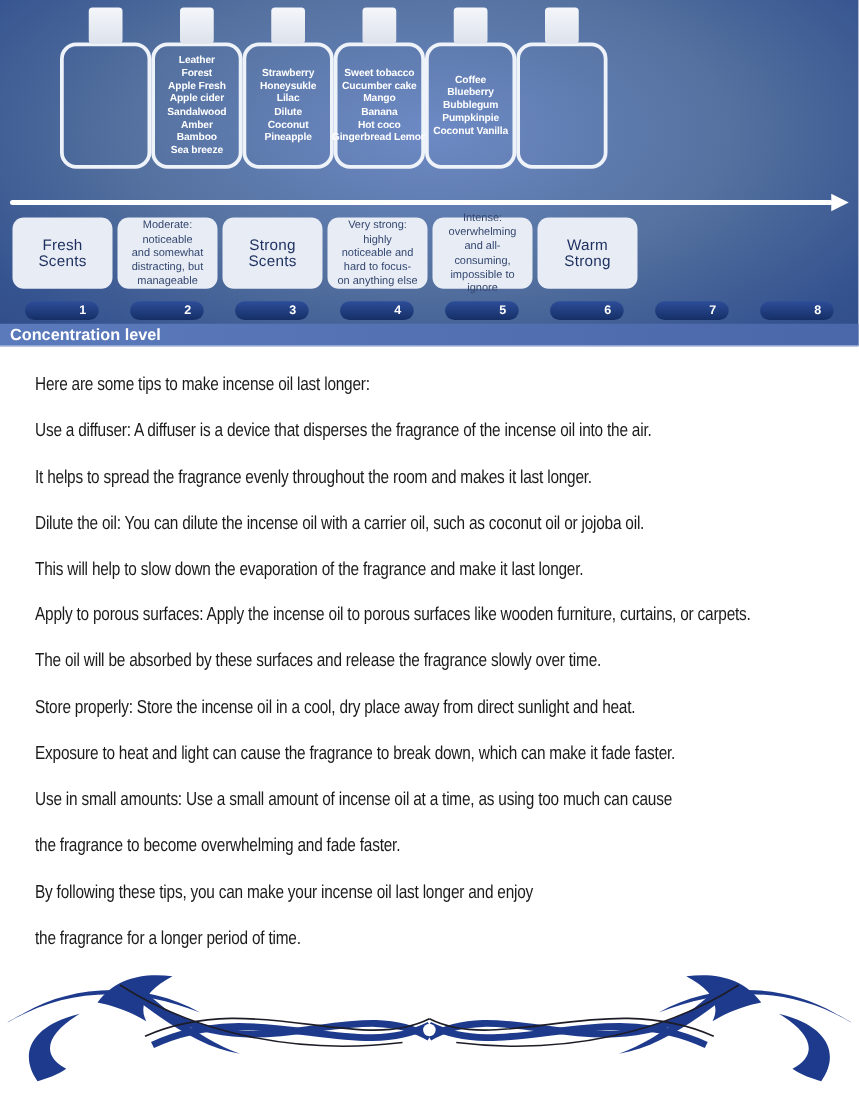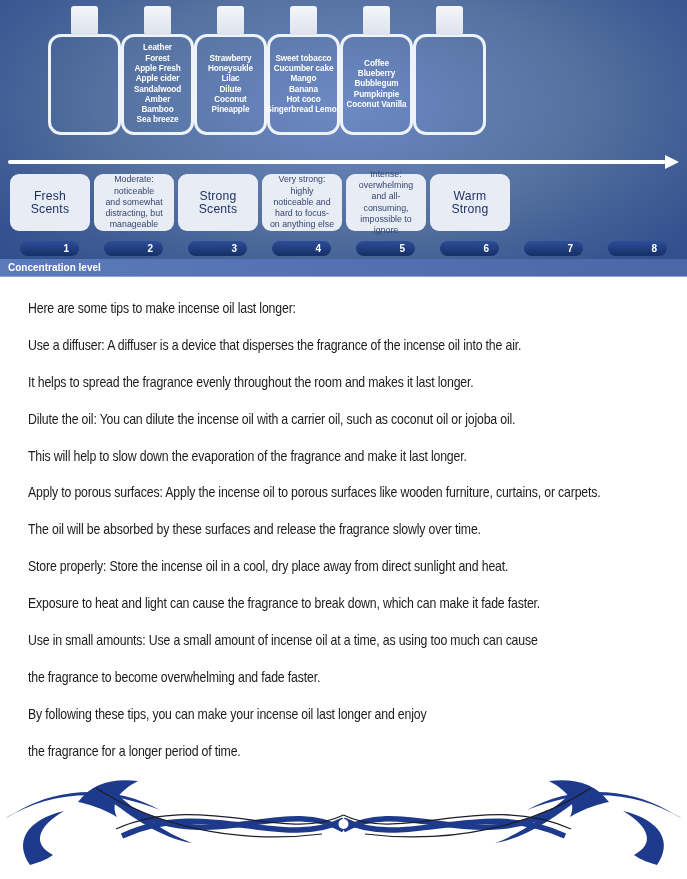--- a/index.html
+++ b/index.html
@@ -31,21 +31,21 @@
 
   .pills{position:absolute;left:20px;top:241px;display:flex;gap:25px;}
   .pill{box-sizing:border-box;width:59px;height:15px;border-radius:8px;
        background:linear-gradient(#2d4d99,#152f66);
        display:flex;align-items:center;justify-content:flex-end;padding-right:10px;
        color:#fff;font-size:10px;font-weight:bold;}
 
   .strip{position:absolute;left:0;top:259px;width:687px;height:18px;box-sizing:border-box;
        background:linear-gradient(to right,#5b7abc,#4a67a9);
        border-bottom:1px solid #8fa5d4;
-       color:#fff;font-weight:bold;font-size:10px;line-height:17px;padding-left:8px;}
+       color:#fff;font-weight:bold;font-size:13px;line-height:17px;padding-left:8px;}
 
   
   .tips{position:absolute;left:28px;top:290px;width:650px;}
   .tips p{margin:0;height:36.9px;line-height:36.9px;font-size:15px;color:#1b1b1b;
        white-space:nowrap;letter-spacing:-0.2px;
        transform:scaleX(0.82);transform-origin:left center;}
 
   
   .flourish{position:absolute;left:0;top:772px;width:687px;height:104px;}
 </style>

